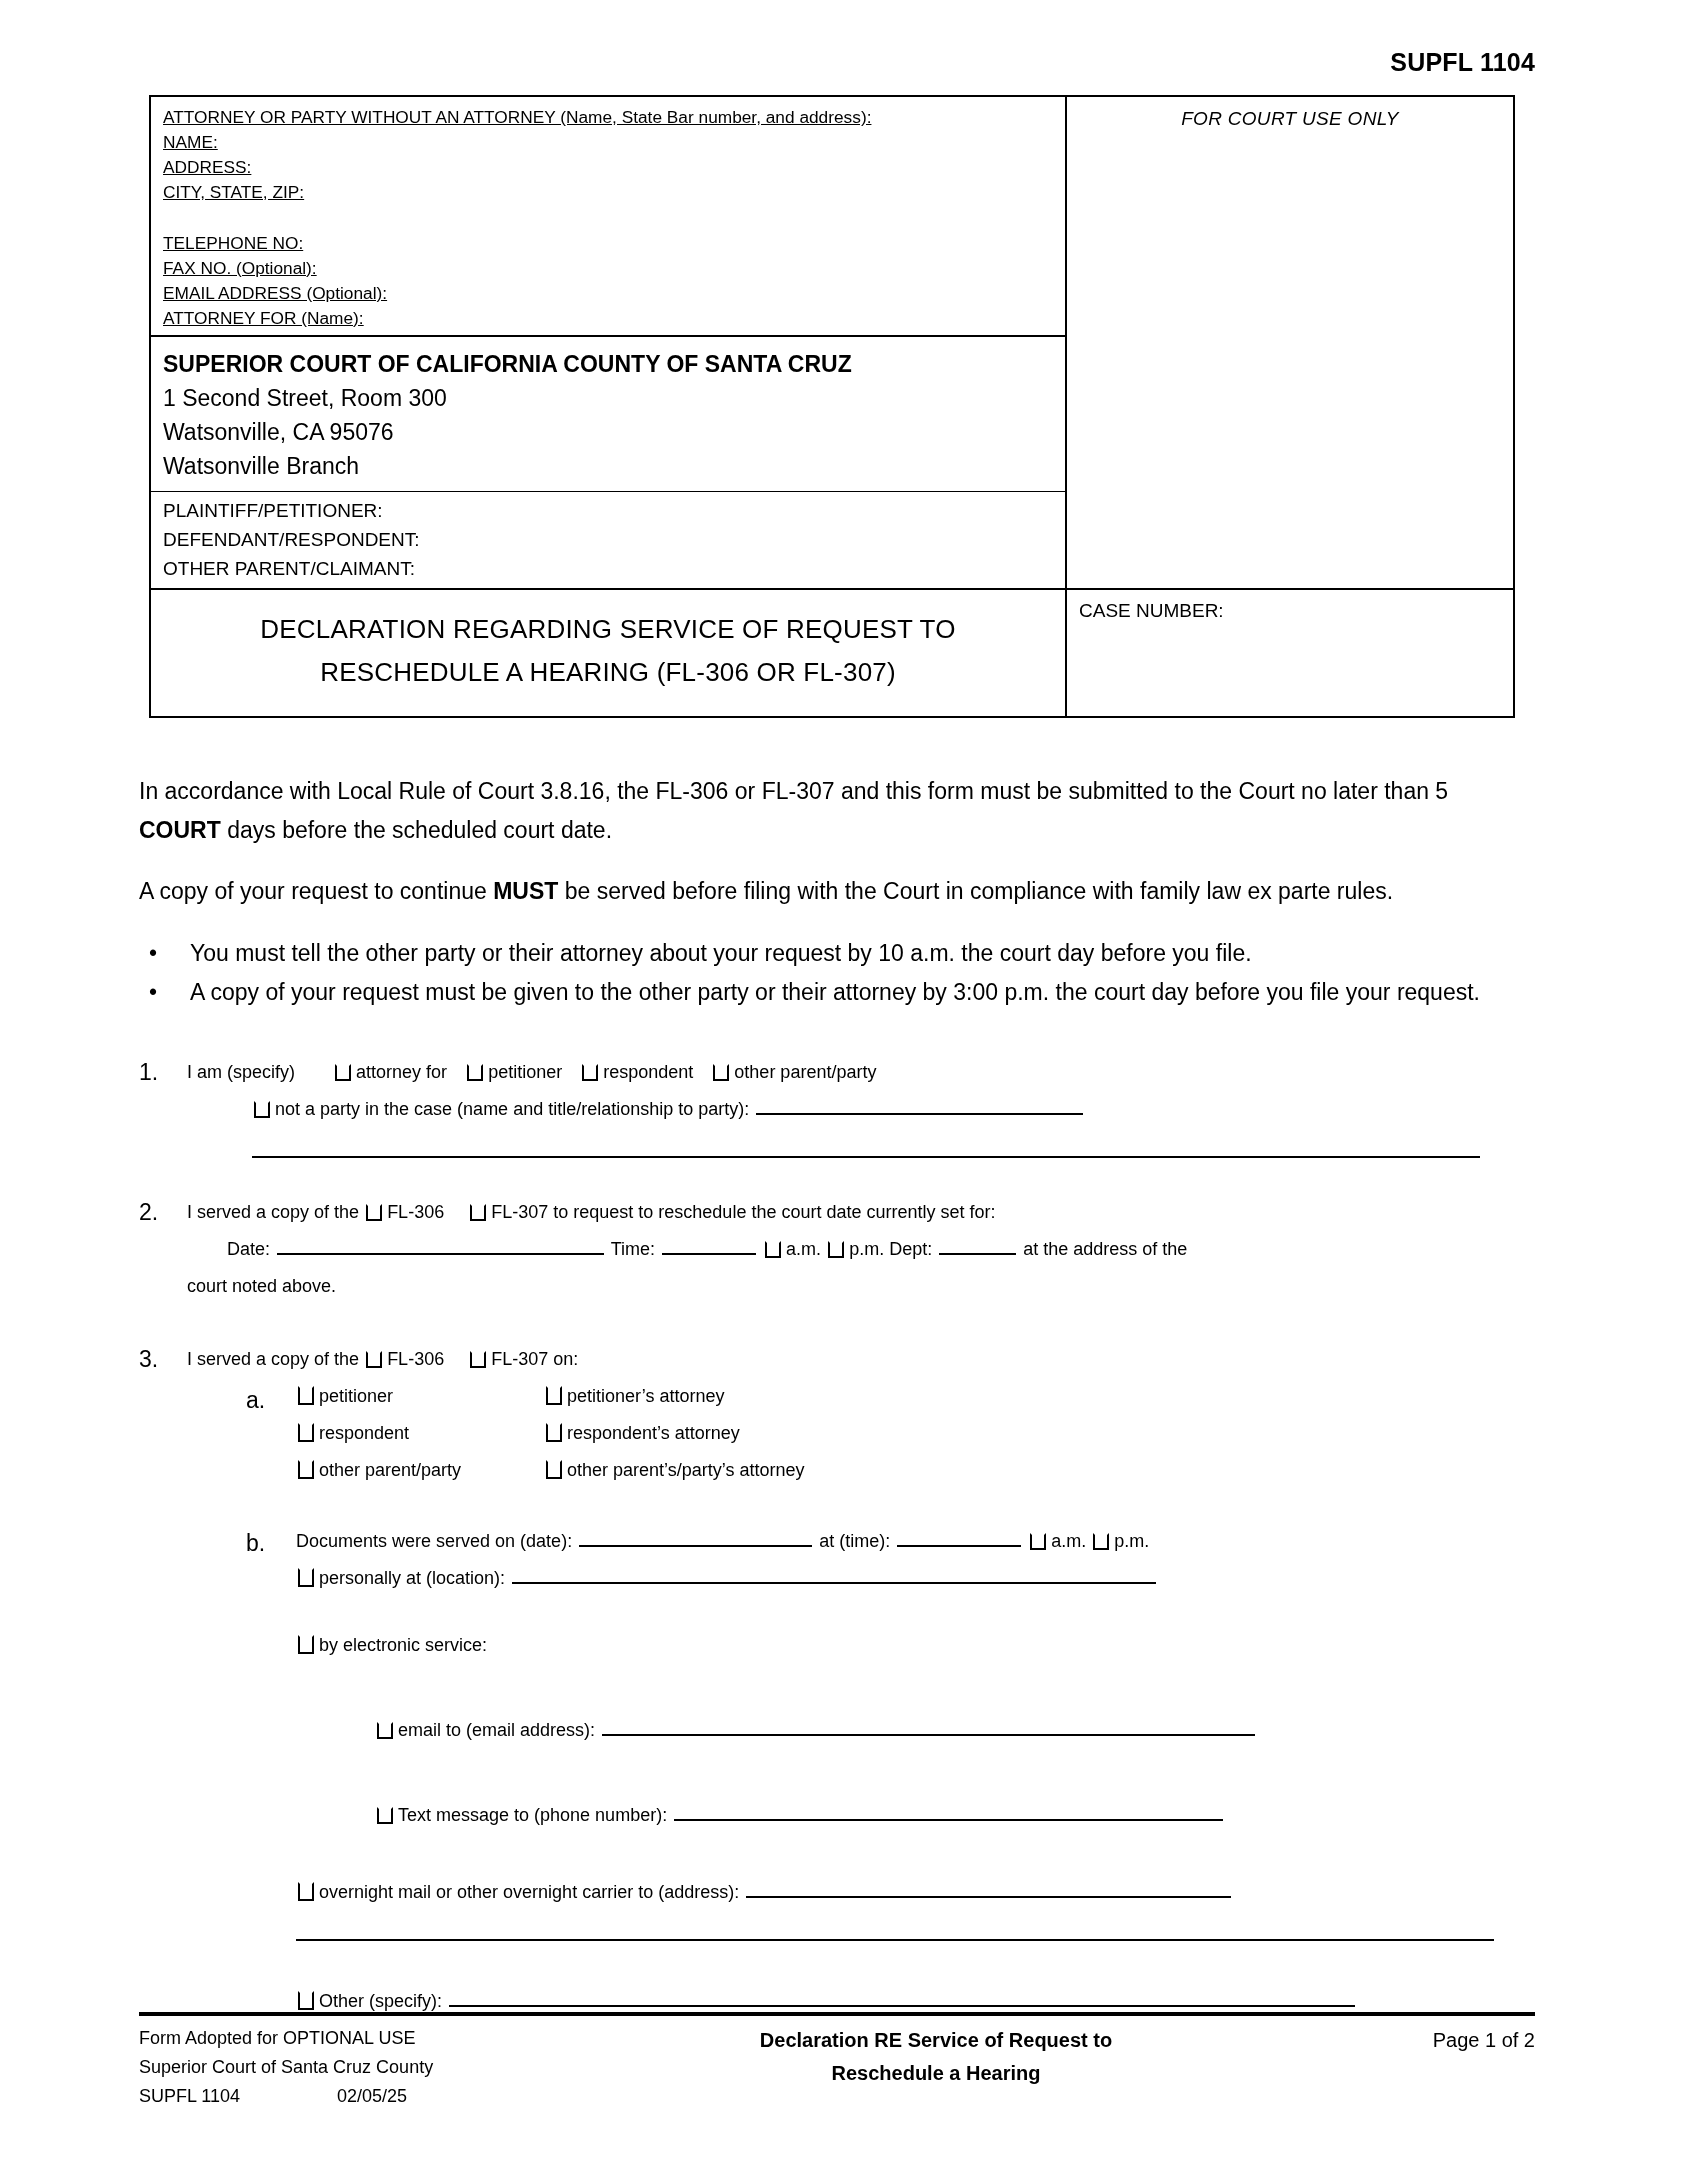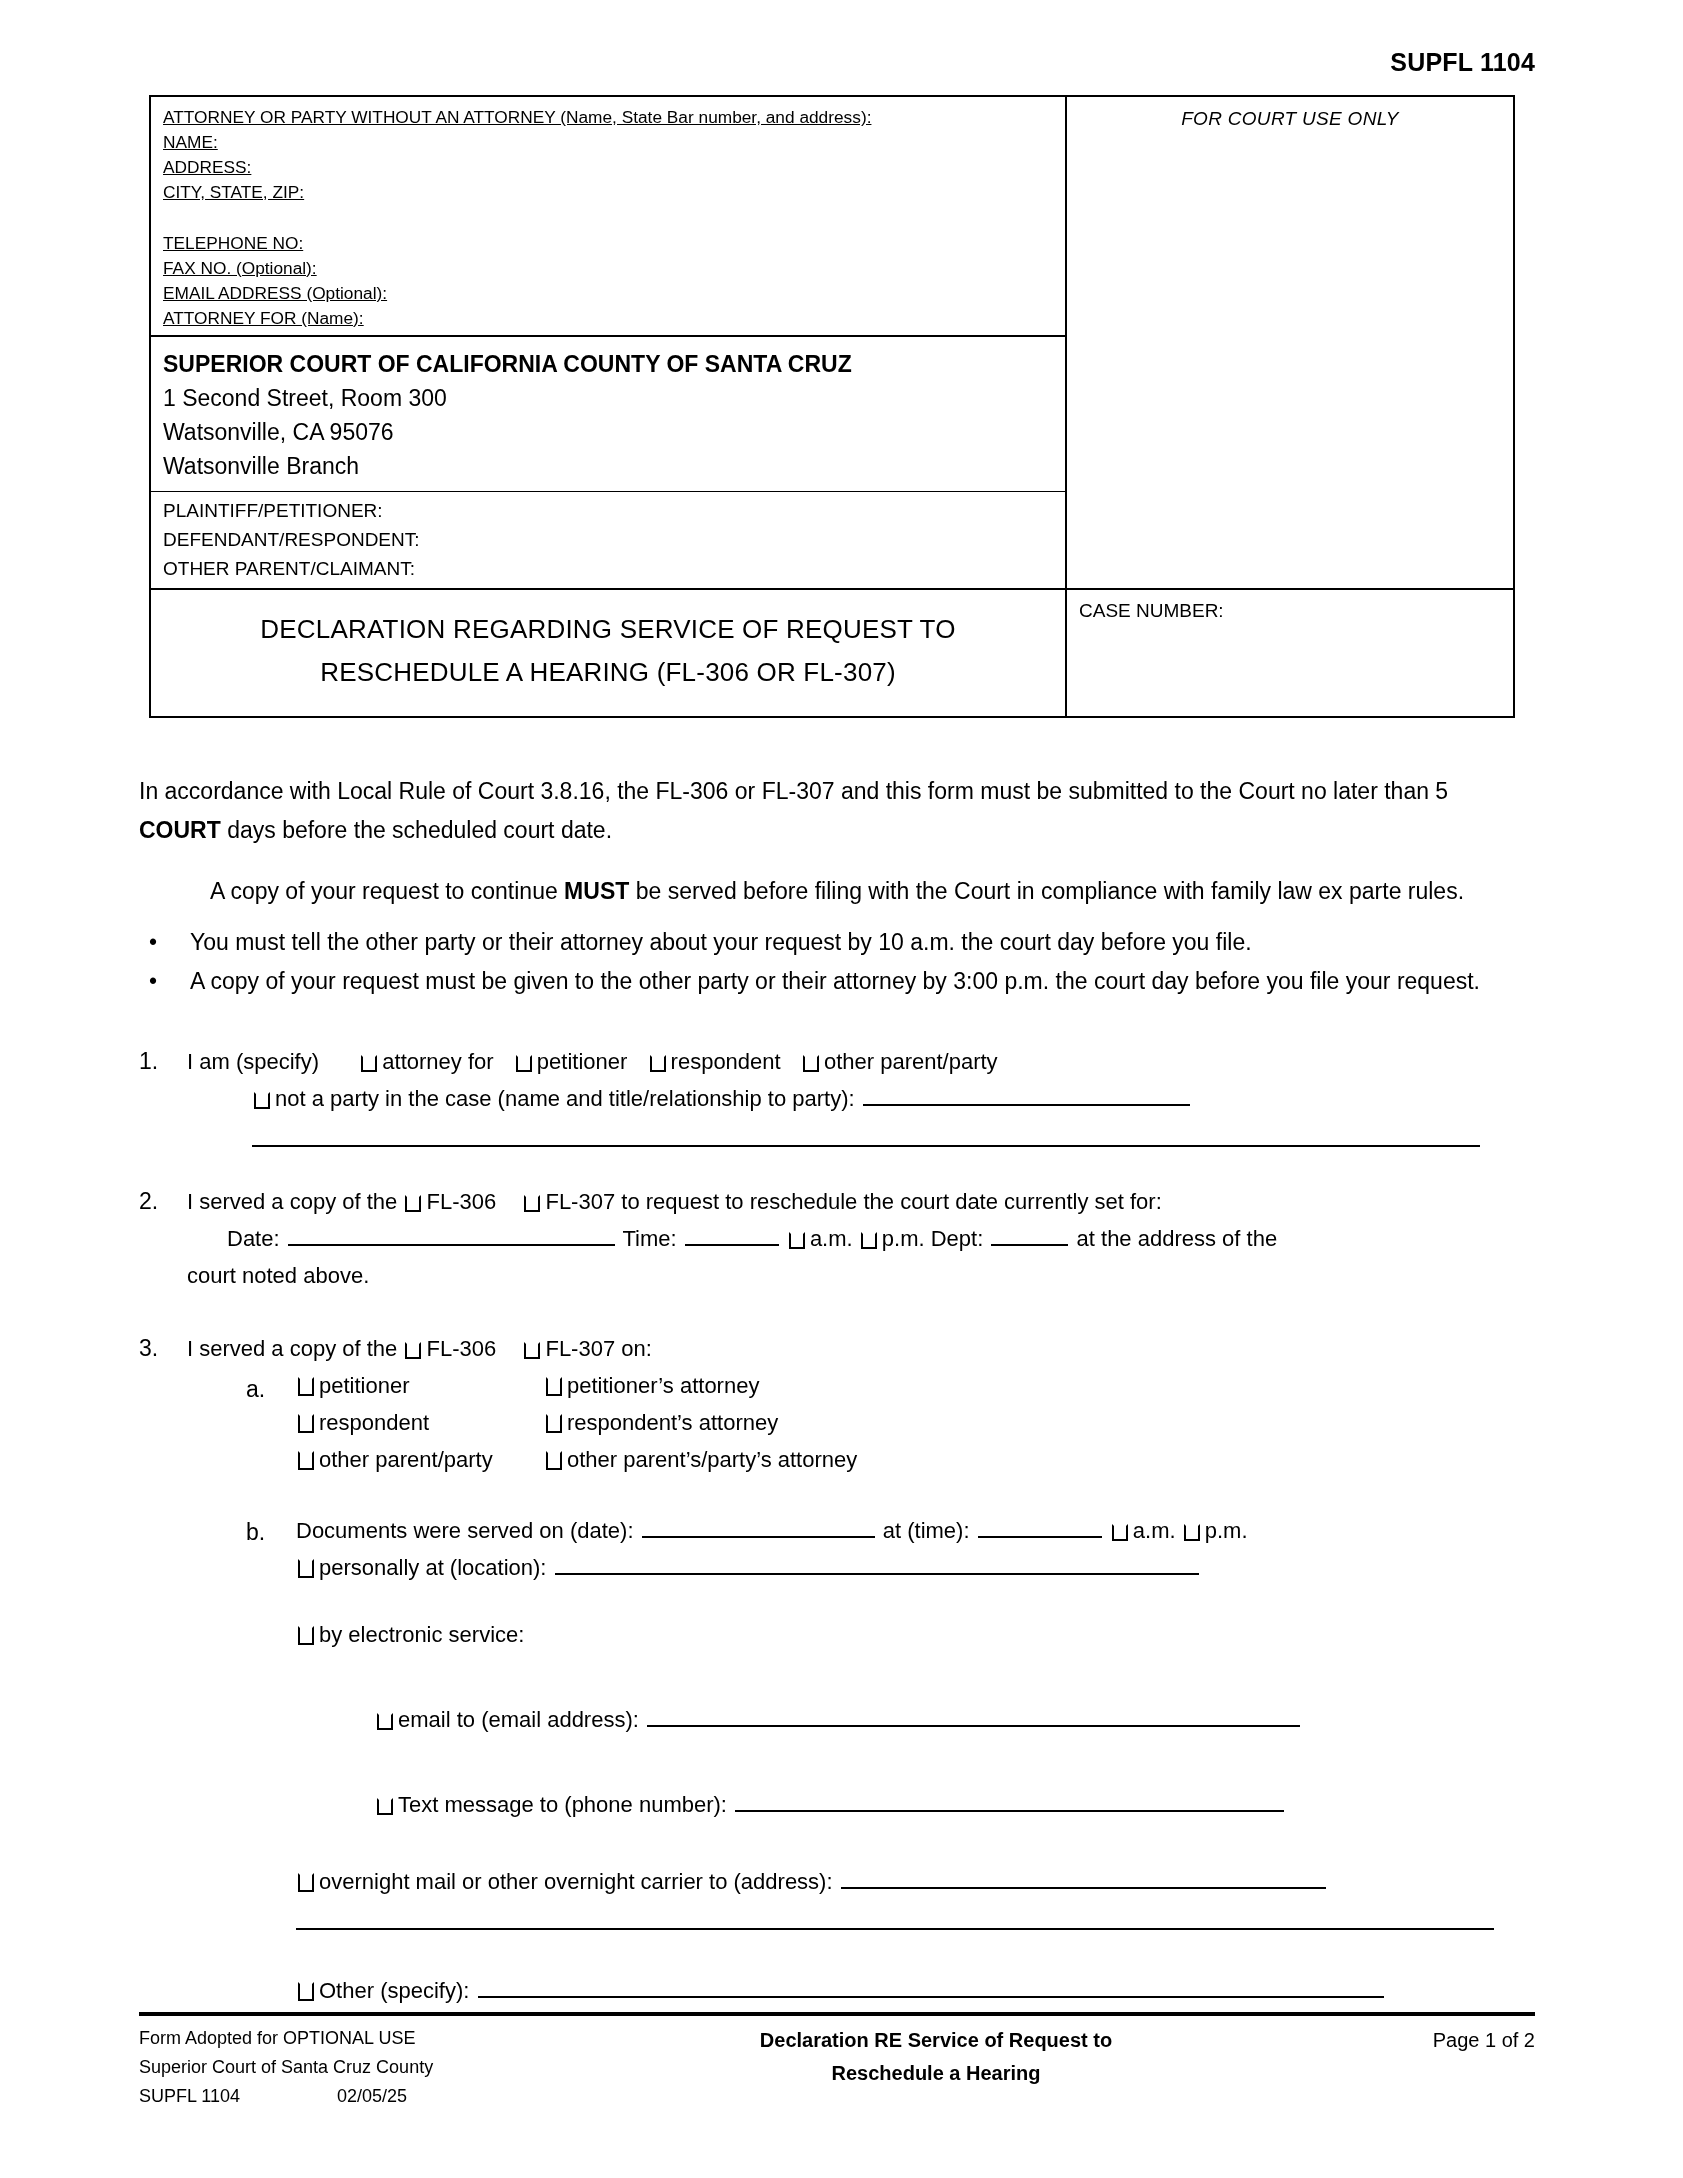--- a/index.html
+++ b/index.html
@@ -224,21 +224,21 @@
     margin: 8px 0 0 0;
   }
 
   .row3 {
     display: flex;
     margin-left: 109px;
   }
   .row3 .col-a { width: 248px; }
   .row3 .col-b { width: 515px; }
   .opt-line {
-    font-size: 22px;
+    font-size: 18px;
     line-height: 37px;
     white-space: nowrap;
   }
 
   .indent-b { margin-left: 109px; }
   .indent-c { margin-left: 188px; margin-top: 48px; }
 
   
   .footer-rule {
     position: absolute;
@@ -331,21 +331,21 @@
         <div class="case-label">CASE NUMBER:</div>
       </div>
     </div>
 
   </div>
 
   <div class="body-wrap">
 
     <div class="para"><span>In accordance with Local Rule of Court 3.8.16, the FL-306 or FL-307 and this form must be submitted to the Court no later than 5 </span><b>COURT</b><span> days before the scheduled court date.</span></div>
 
-    <div class="para" style="margin-bottom:12px;text-align:center;"><span>A copy of your request to continue </span><b>MUST</b><span> be served before filing with the Court in compliance with family law ex parte rules.</span></div>
+    <div class="para" style="margin-bottom:23px;"><span>A copy of your request to continue </span><b>MUST</b><span> be served before filing with the Court in compliance with family law ex parte rules.</span></div>
 
     <ul class="bullets">
       <li>You must tell the other party or their attorney about your request by 10 a.m. the court day before you file.</li>
       <li>A copy of your request must be given to the other party or their attorney by 3:00 p.m. the court day before you file your request.</li>
     </ul>
 
     <div class="item" style="margin-top:42px;">
       <span class="item-num">1.</span>
       <div class="item-body">
         <div class="opt-line">

